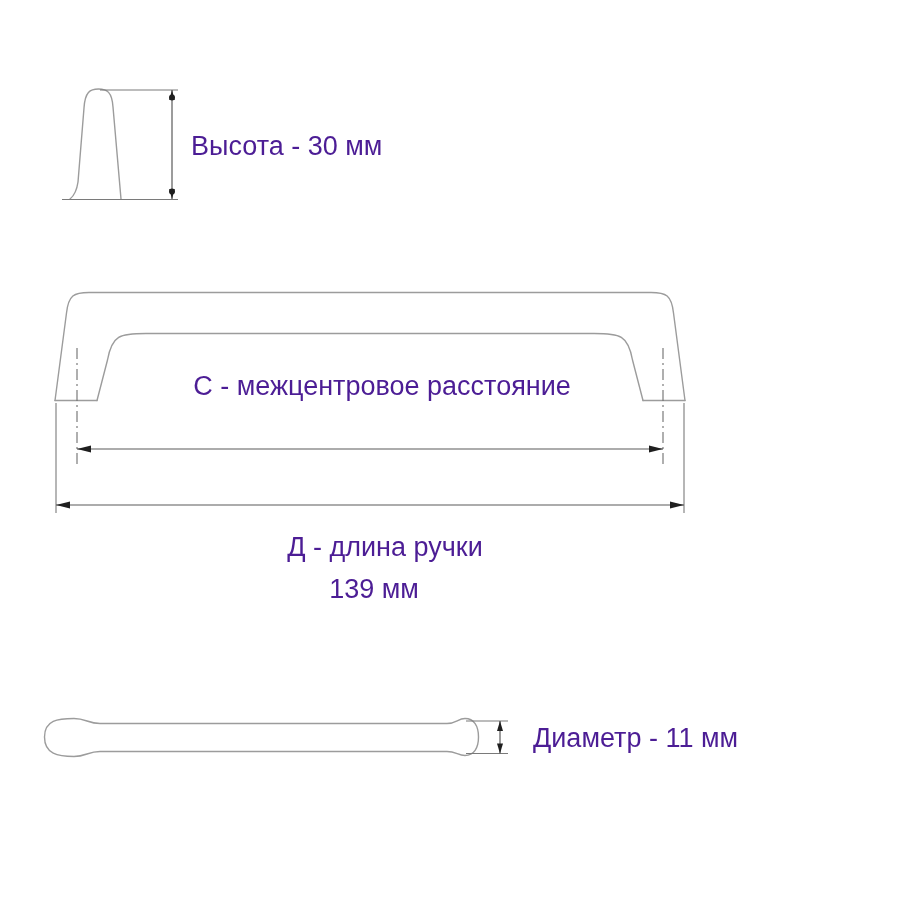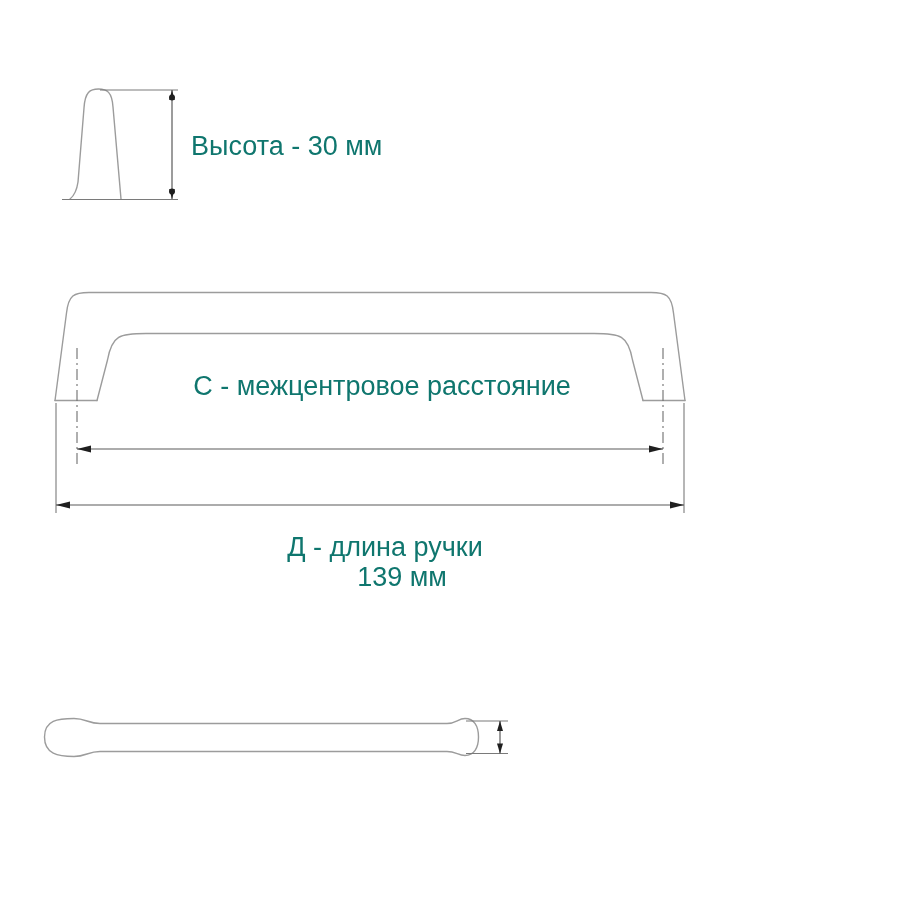--- a/index.html
+++ b/index.html
@@ -17,21 +17,21 @@
   }
   .linework {
     position: absolute;
     left: 0;
     top: 0;
   }
   .label {
     position: absolute;
     font-size: 27px;
     line-height: 32px;
-    color: #0f766e;
+    color: #4c1d95;
     white-space: nowrap;
   }
   .label.centered-740 {
     left: 0;
     width: 740px;
     text-align: center;
     margin-left: 12px;
   }
   .label.centered-748 {
     left: 0;
@@ -124,16 +124,17 @@
     </g>
   </svg>
 
   <div class="label" style="left:191px; top:130px;">Высота - 30 мм</div>
 
   <div class="label centered-740" style="top:370px;">С - межцентровое расстояние</div>
 
 
   <div class="label centered-748" style="top:531px;padding-left:11px;">Д - длина ручки</div>
 
-  <div class="label centered-748" style="top:561px;padding-left:28px;">139 мм</div>
+  <div class="label centered-748" style="top:573px;">139 мм</div>
 
+  <div class="label" style="left:533px; top:722px;">Диаметр - 11 мм</div>
 
 </div>
 
 </body></html>

